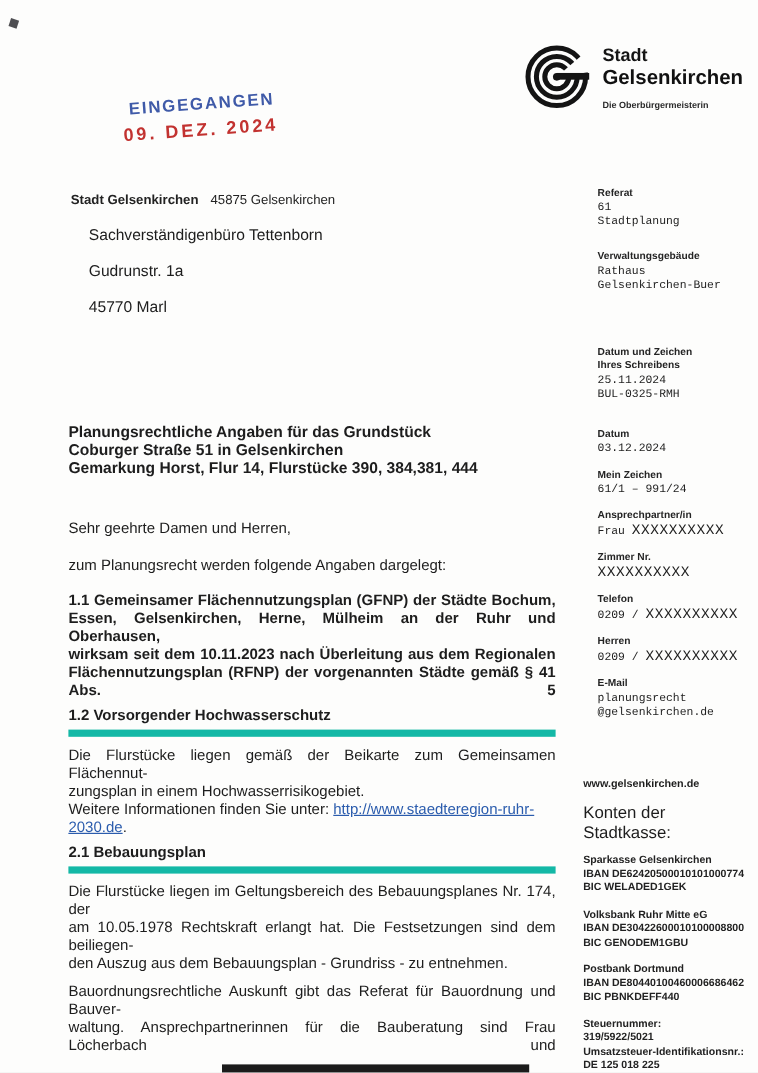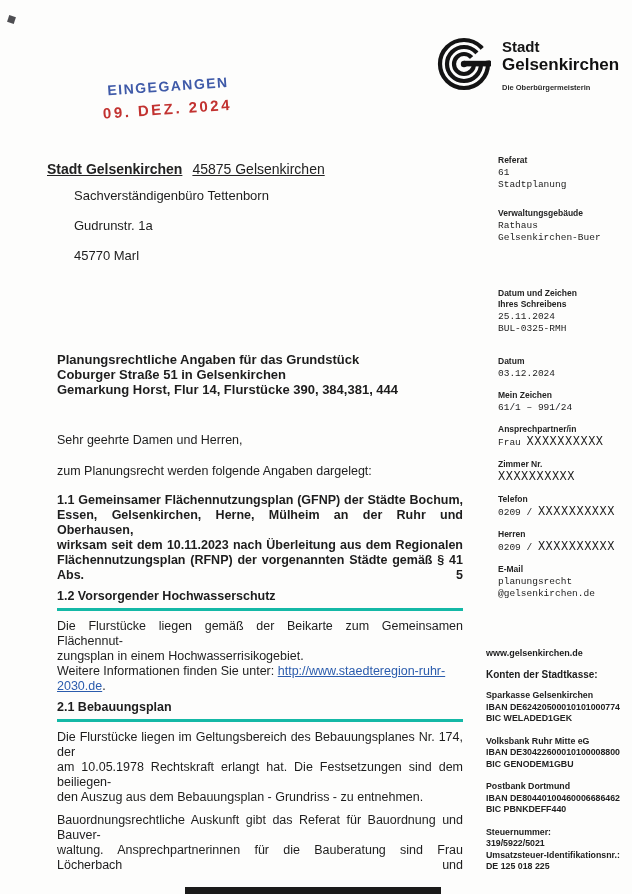--- a/index.html
+++ b/index.html
@@ -13,46 +13,46 @@
   .stamp-l1{color:#3f5aa8;font-weight:bold;font-size:14px;letter-spacing:1.5px;}
   .stamp-l2{color:#c23230;font-weight:bold;font-size:15px;letter-spacing:2.5px;margin-top:6px;margin-left:-6px;}
   
   .logo{position:absolute;top:36px;left:436px;display:flex;justify-content:space-between;}
   .logo svg{display:block;}
   .logo-text{margin-left:10px;padding-top:2px;}
   .logo-t1{font-size:15px;font-weight:600;line-height:17px;color:#151515;}
   .logo-t2{font-size:17px;font-weight:bold;line-height:19px;color:#111;}
   .logo-t3{font-size:7.5px;font-weight:600;color:#2a2a2a;margin-top:9px;}
   
-  .sender{position:absolute;top:161px;left:47px;font-size:14px;color:#222;text-decoration:underline;}
+  .sender{position:absolute;top:161px;left:59px;font-size:11px;color:#222;}
   .sender b{margin-right:10px;}
   .recipient{position:absolute;top:181px;left:74px;font-size:13px;line-height:30px;white-space:pre-line;}
   
   .info-col{position:absolute;top:155px;left:498px;width:142px;}
   .ib{margin-bottom:17px;}
   .ib .lbl{font-size:8.5px;font-weight:bold;line-height:11px;color:#242424;white-space:pre-line;}
   .ib .val{font-size:9.5px;line-height:12px;white-space:pre-line;margin-top:1px;font-family:Liberation Mono, monospace;}
   .ib.tight{margin-bottom:10px;}
   .redact{font-size:12px;letter-spacing:0.5px;font-weight:500;}
   
   .footer-col{position:absolute;top:648px;left:486px;width:144px;}
   .f-site{font-size:9px;font-weight:bold;margin-bottom:11px;}
-  .f-konten{font-size:10px;font-weight:bold;margin-bottom:10px;}
+  .f-konten{font-size:14px;font-weight:normal;margin-bottom:10px;}
   .bank{font-size:8.8px;font-weight:600;line-height:11.5px;white-space:pre-line;margin-bottom:11px;color:#222;}
   .tax{font-size:8.8px;font-weight:600;line-height:11.5px;white-space:pre-line;color:#222;}
   
   .content{position:absolute;top:352px;left:57px;width:406px;font-size:12.5px;line-height:15px;}
   .subject{font-weight:bold;font-size:13px;white-space:pre-line;margin-bottom:36px;}
   .salutation{margin-bottom:16px;}
   .intro{margin-bottom:14px;}
   .jlines{white-space:pre-line;text-align:justify;text-align-last:justify;}
   .bold-block{font-weight:bold;}
   .mb8{margin-bottom:8px;}
   .mb6{margin-bottom:6px;}
-  .heading{font-weight:bold;border-bottom:3px solid #14b8a6;padding-bottom:4px;margin-bottom:8px;}
+  .heading{font-weight:bold;border-bottom:6px solid #14b8a6;padding-bottom:4px;margin-bottom:8px;}
   .link{color:#2b5cad;text-decoration:underline;cursor:pointer;}
   .italic{font-style:italic;}
   
   .speck{position:absolute;top:16px;left:8px;width:7px;height:7px;background:#4e4e52;transform:rotate(18deg);}
   .bottom-bar{position:absolute;top:887px;left:185px;width:256px;height:7px;background:#1b1b1b;}
 </style>
 </head>
 <body>
 
 <div class="page">

